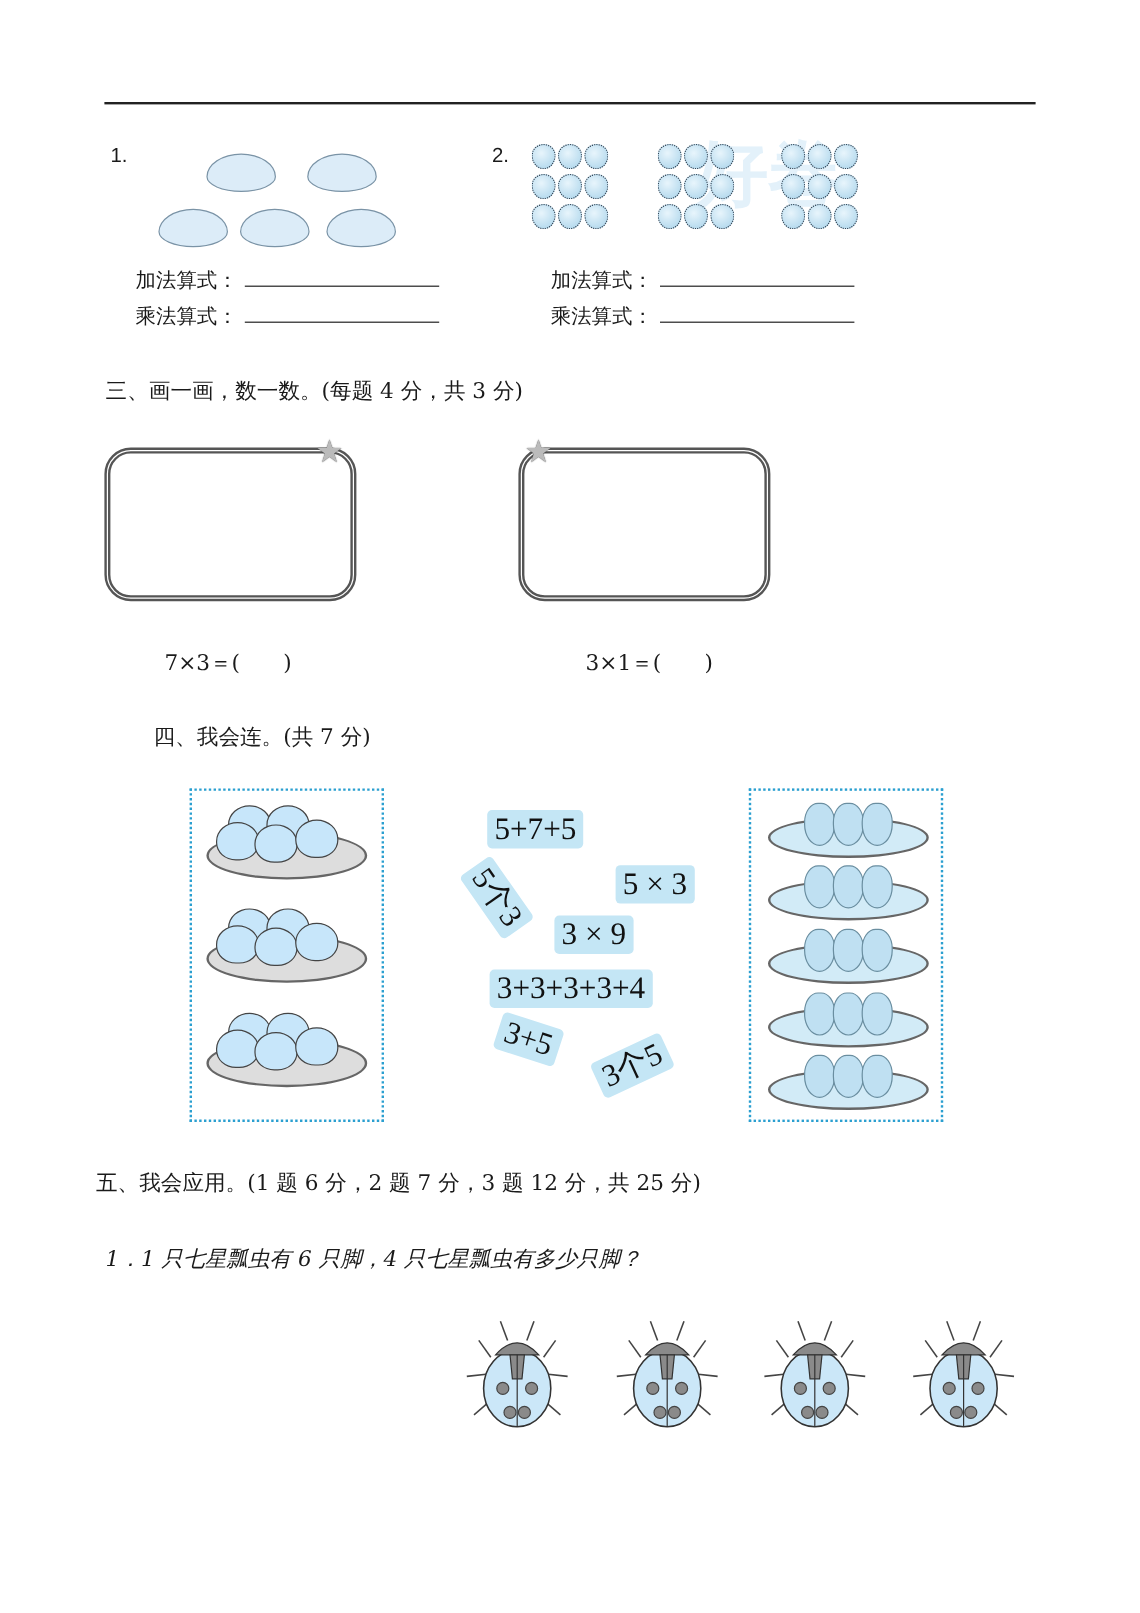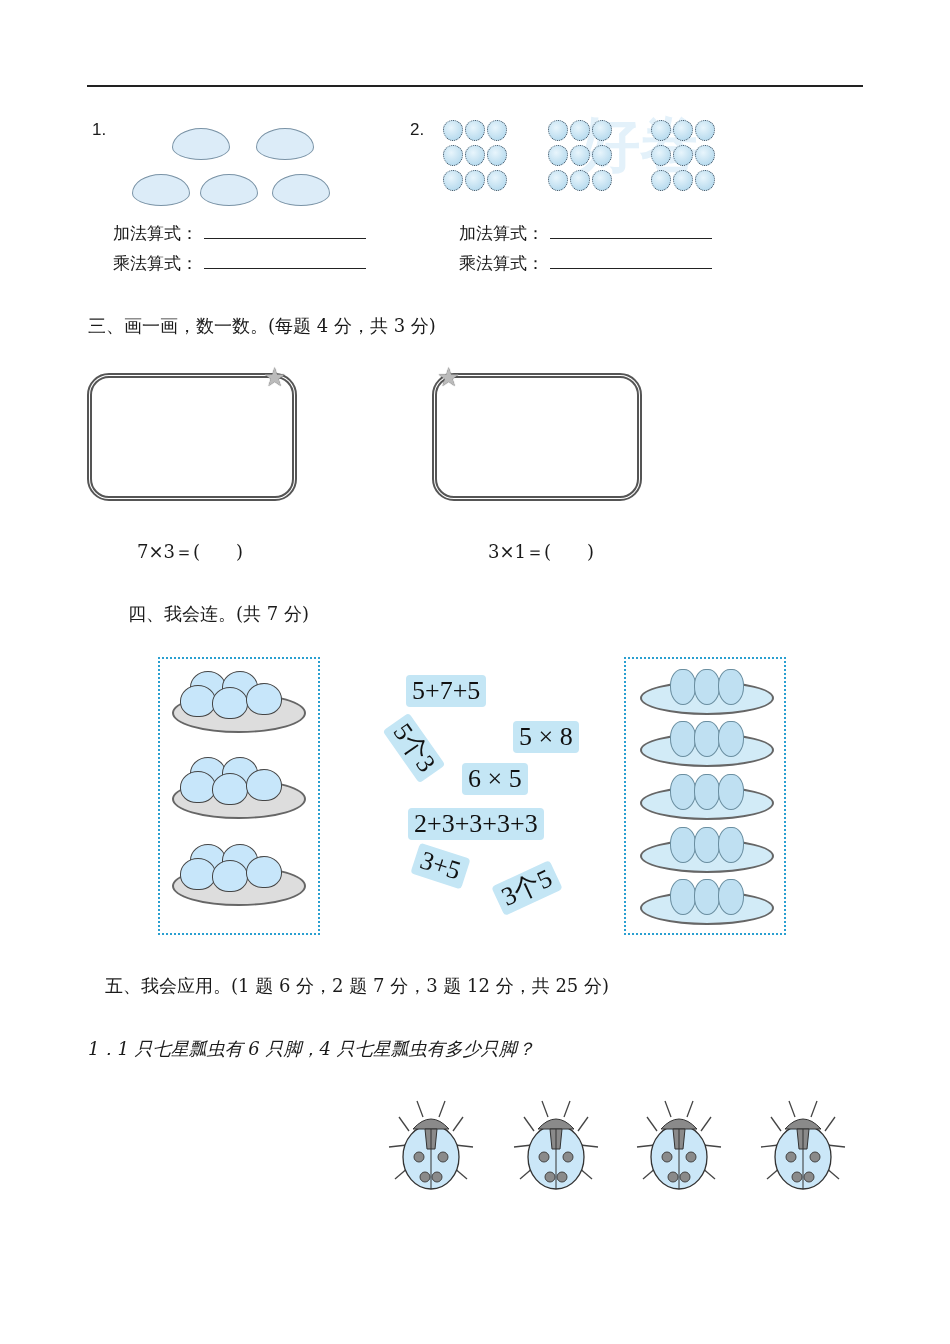--- a/index.html
+++ b/index.html
@@ -124,27 +124,27 @@
     <div class="pear" style="left: 68px; top: 168px;"></div>
     <div class="pear" style="left: 92px; top: 168px;"></div>
     <div class="plate blue" style="left: 14px; top: 232px; height: 30px;"></div>
     <div class="pear" style="left: 44px; top: 220px;"></div>
     <div class="pear" style="left: 68px; top: 220px;"></div>
     <div class="pear" style="left: 92px; top: 220px;"></div>
   </div>
 
 <div class="abs card" style="left:406px;top:675px;">5+7+5</div>
 <div class="abs card" style="left:382px;top:732px;transform:rotate(55deg);">5个3</div>
-<div class="abs card" style="left:513px;top:721px;">5 × 8</div>
-<div class="abs card" style="left:462px;top:763px;">6 × 5</div>
-<div class="abs card" style="left:408px;top:808px;">2+3+3+3+3</div>
+<div class="abs card" style="left:513px;top:721px;">5 × 3</div>
+<div class="abs card" style="left:462px;top:763px;">3 × 9</div>
+<div class="abs card" style="left:408px;top:808px;">3+3+3+3+4</div>
 <div class="abs card" style="left:414px;top:850px;transform:rotate(18deg);">3+5</div>
 <div class="abs card" style="left:495px;top:872px;transform:rotate(-25deg);">3个5</div>
 
-<div class="abs heading" style="left:105px;top:974px;">五、我会应用。(1 题 6 分，2 题 7 分，3 题 12 分，共 25 分)</div>
+<div class="abs heading" style="left:80px;top:974px;">五、我会应用。(1 题 6 分，2 题 7 分，3 题 12 分，共 25 分)</div>
 <div class="abs heading" style="left:88px;top:1037px;font-style:italic;">1．1 只七星瓢虫有 6 只脚，4 只七星瓢虫有多少只脚？</div>
 <div class="abs" style="left:385px;top:1095px;width:480px;height:100px;" id="bugs">
     <svg width="92" height="100" viewBox="0 0 92 100" style="position: absolute; left: 0px; top: 0px;">
       <g stroke="#444" stroke-width="1.3" fill="none">
         <path d="M38 22 L32 6"></path>
         <path d="M54 22 L60 6"></path>
         <path d="M22 50 L4 52"></path>
         <path d="M70 50 L88 52"></path>
         <path d="M24 36 L14 22"></path>
         <path d="M68 36 L78 22"></path>

